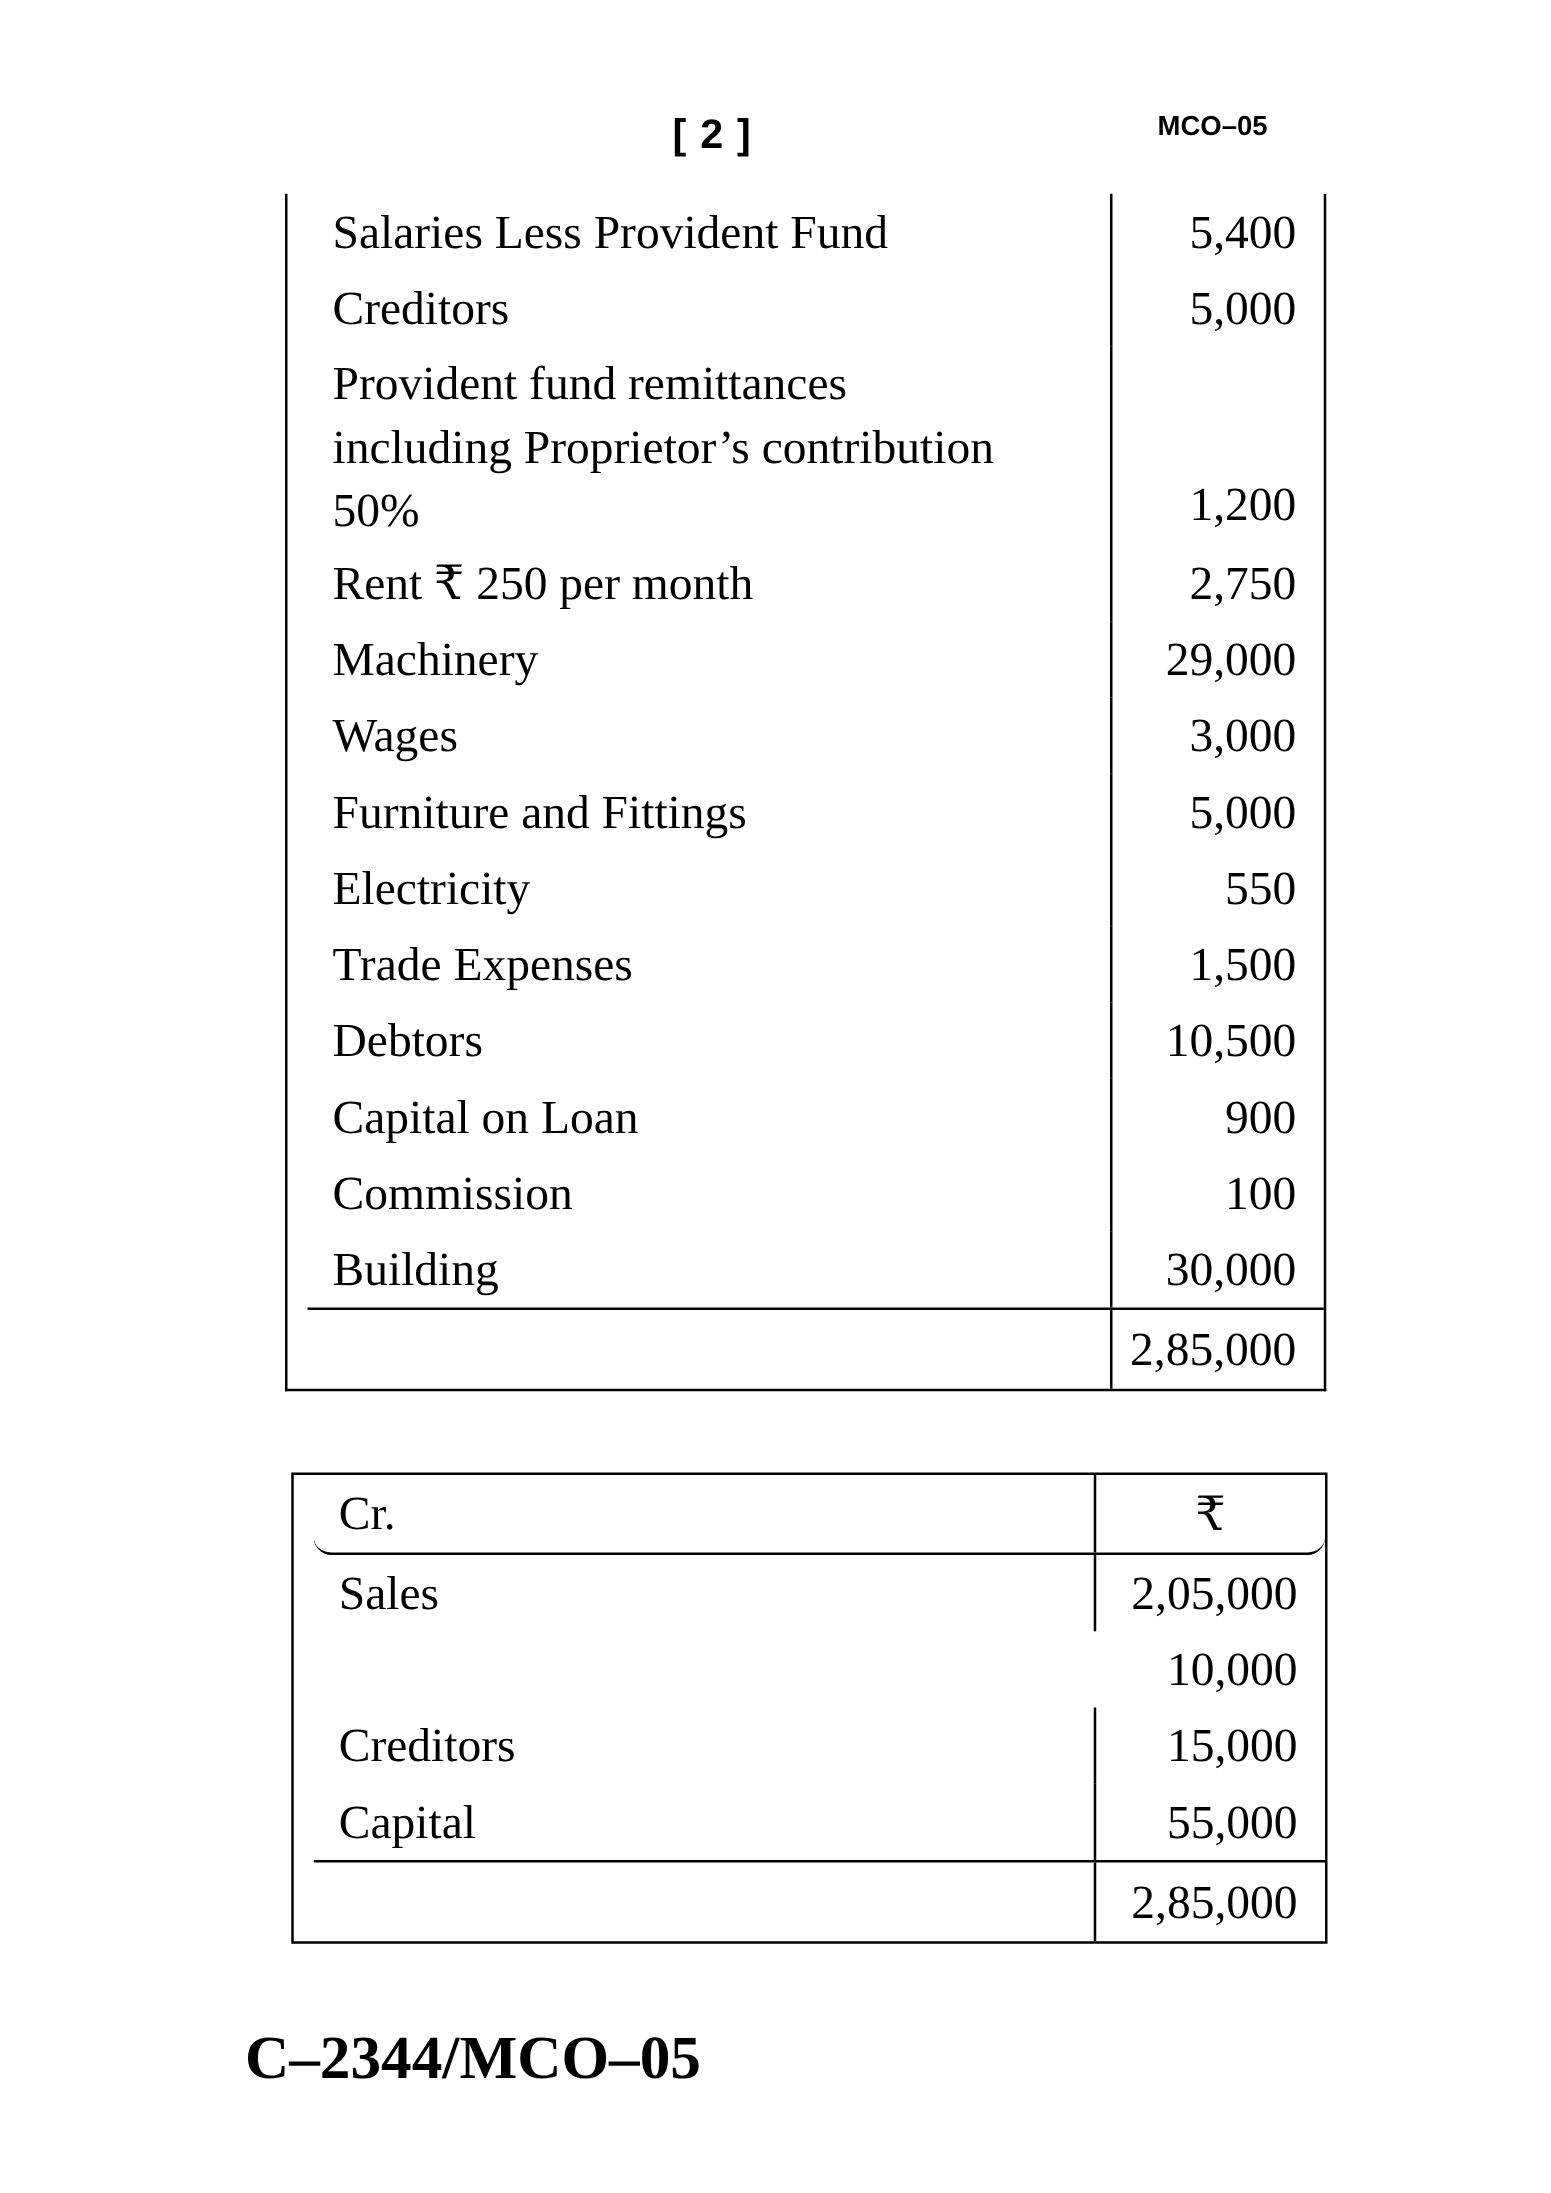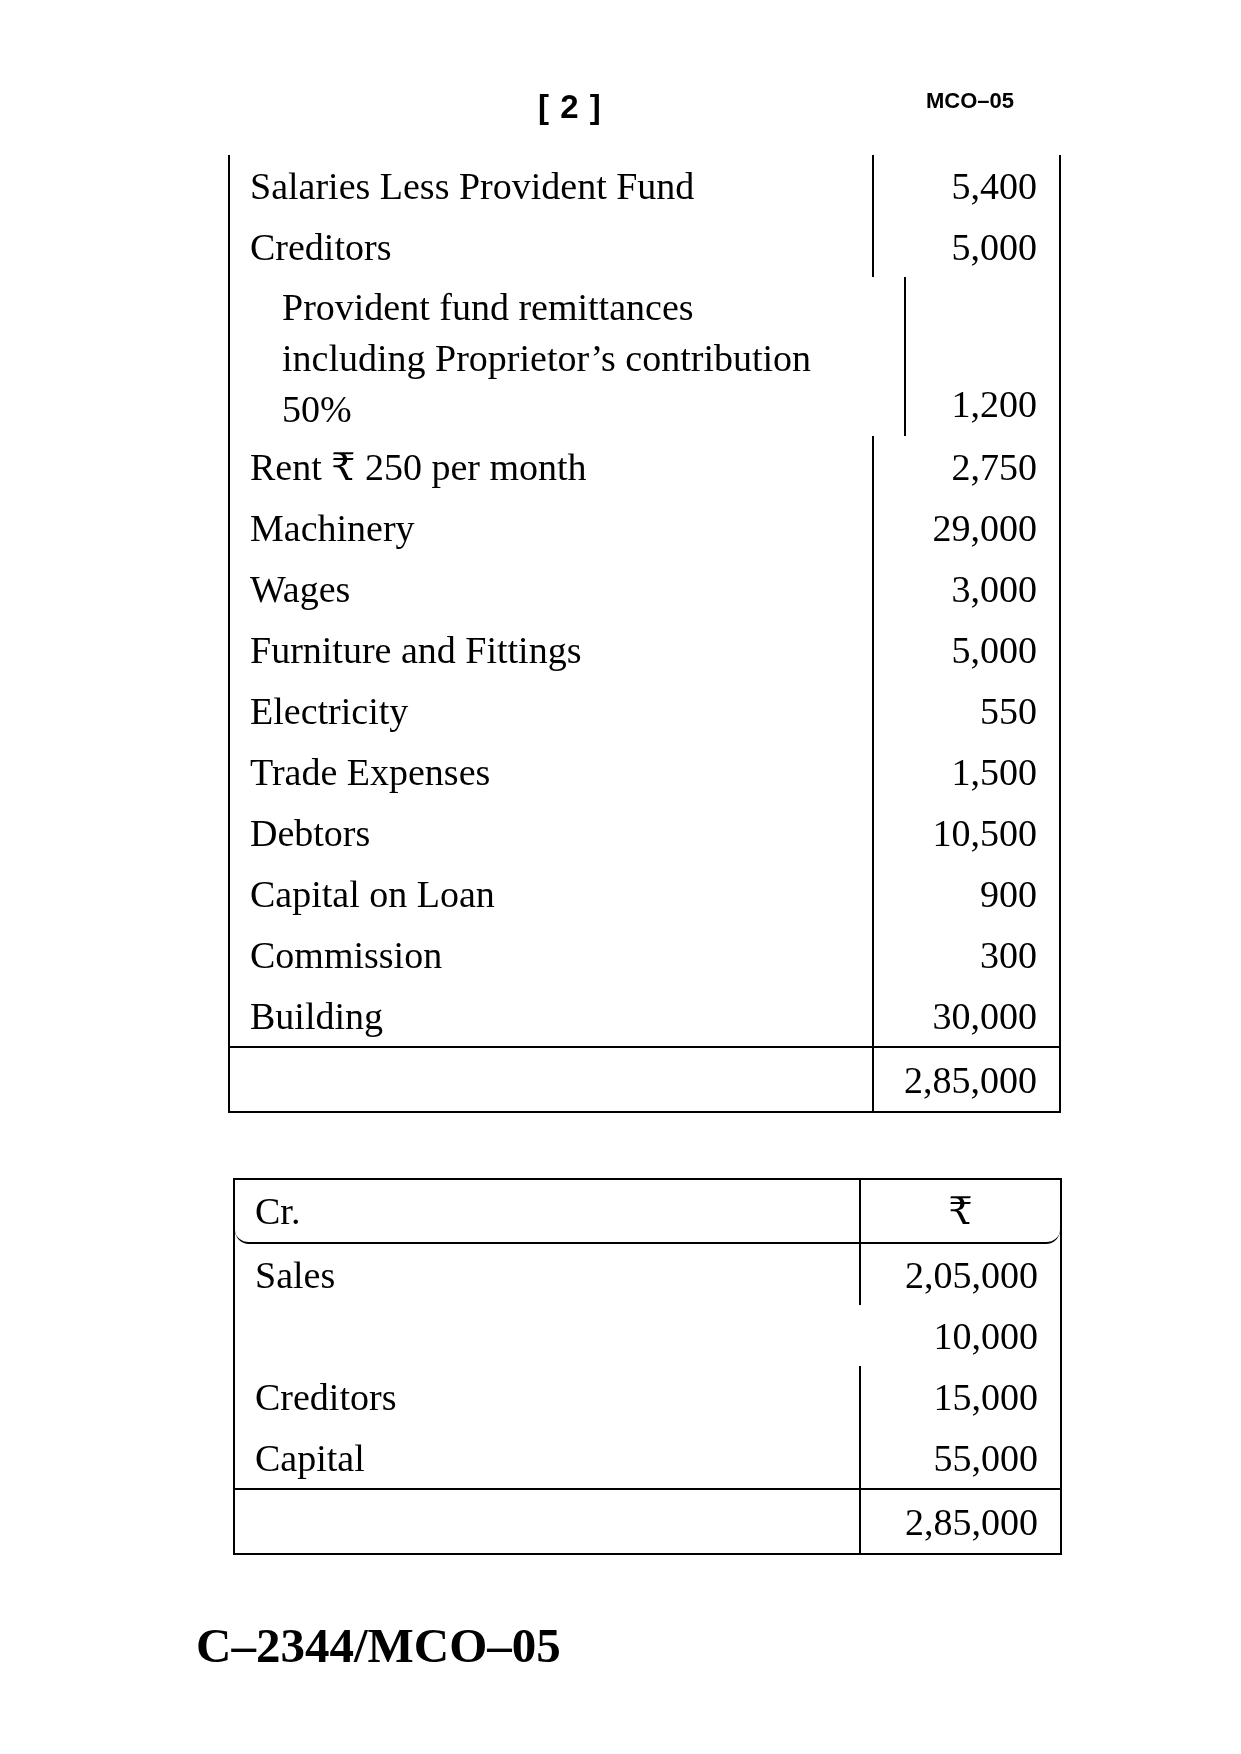--- a/index.html
+++ b/index.html
@@ -33,20 +33,21 @@
     font-size: 22px;
   }
   
   .acct-table {
     position: absolute;
     box-sizing: border-box;
     border-left: 2px solid #000;
     border-right: 2px solid #000;
     border-bottom: 2px solid #000;
     font-size: 38px;
+    padding-left: 16px;
   }
   .acct-table.bordered-top {
     border-top: 2px solid #000;
   }
   .t1 {
     left: 228px;
     top: 155px;
     width: 833px;
   }
   .t2 {
@@ -80,21 +81,20 @@
   }
   
   .row.multiline {
     height: 159px;
   }
   .row.multiline .cell-label {
     display: block;
     padding-top: 5px;
     line-height: 51px;
     white-space: normal;
-    margin-left: 32px;
   }
   .row.multiline .cell-value {
     align-items: flex-end;
     padding-bottom: 6px;
     line-height: 51px;
   }
   
   .row.head-row {
     height: 62px;
     border-bottom: 2px solid #000;
@@ -181,21 +181,21 @@
     <div class="cell-value">10,500</div>
   </div>
 
   <div class="row">
     <div class="cell-label">Capital on Loan</div>
     <div class="cell-value">900</div>
   </div>
 
   <div class="row">
     <div class="cell-label">Commission</div>
-    <div class="cell-value">300</div>
+    <div class="cell-value">100</div>
   </div>
 
   <div class="row">
     <div class="cell-label">Building</div>
     <div class="cell-value">30,000</div>
   </div>
 
   <div class="row total-row">
     <div class="cell-label"></div>
     <div class="cell-value">2,85,000</div>

